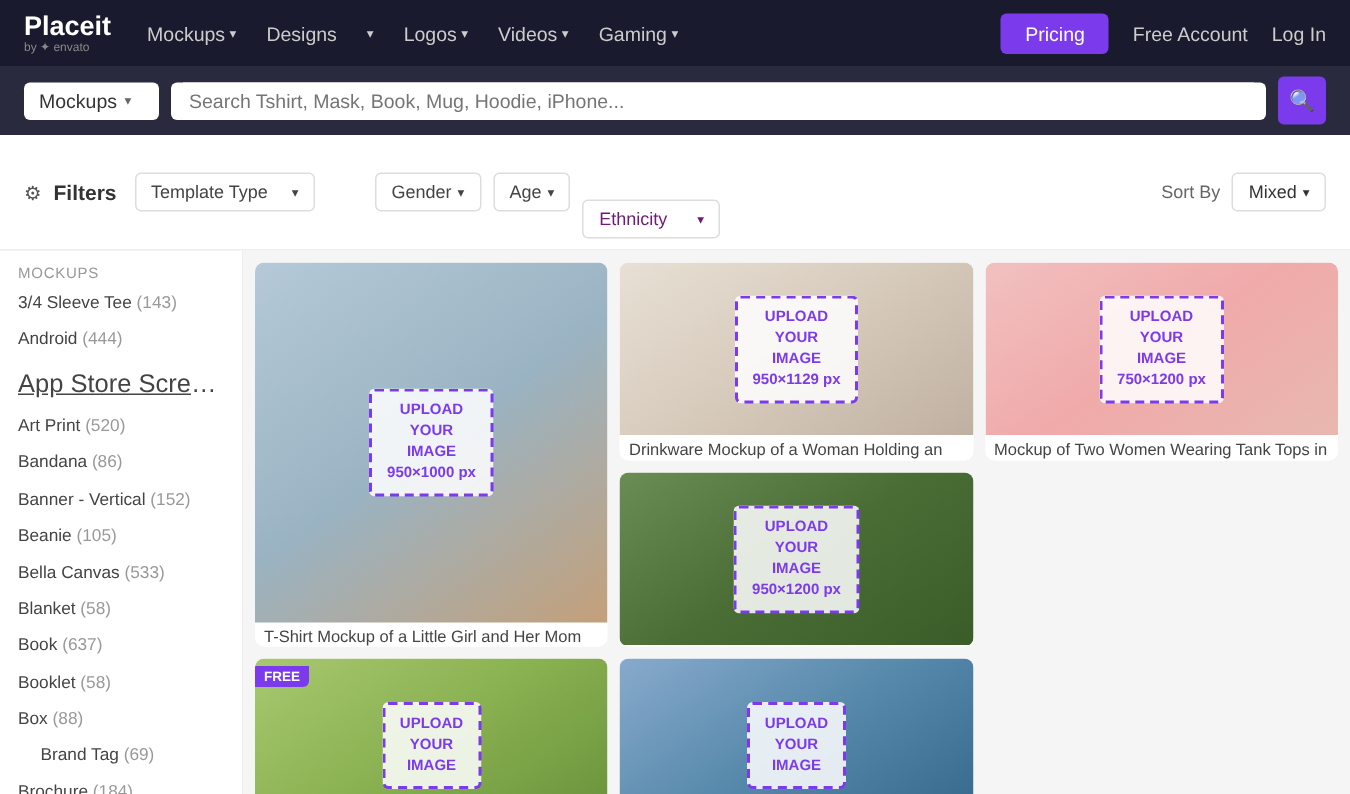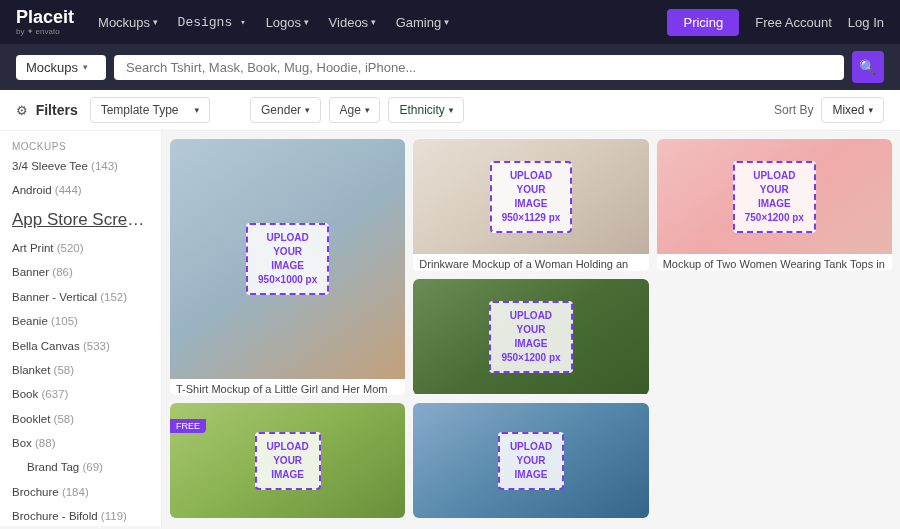--- a/index.html
+++ b/index.html
@@ -10,21 +10,21 @@
 
 <nav style="background:#1a1a2e;display:flex;align-items:center;padding:0 16px;height:44px;gap:4px;">
   <div style="display:flex;flex-direction:column;margin-right:12px;cursor:pointer;">
     <span style="color:white;font-size:18px;font-weight:bold;line-height:1.1;">Placeit</span>
     <span style="font-size:8px;color:#888;line-height:1;">by ✦ envato</span>
   </div>
   <div style="color:#ccc;font-size:13px;padding:0 8px;cursor:pointer;height:44px;display:flex;align-items:center;gap:3px;">
     <span>Mockups</span>
       <span style="font-size:9px;">▾</span>
   </div>
-  <div style="color:#ccc;font-size:13px;padding:0 8px;cursor:pointer;height:31px;display:flex;align-items:center;gap:8px;font-family:Liberation Mono, monospace;">
+  <div style="color:#ccc;font-size:13px;padding:0 8px;cursor:pointer;height:31px;display:flex;align-items:center;gap:20px;">
     <span>Designs</span>
       <span style="font-size:9px;">▾</span>
   </div>
   <div style="color:#ccc;font-size:13px;padding:0 8px;cursor:pointer;height:44px;display:flex;align-items:center;gap:3px;">
     <span>Logos</span>
       <span style="font-size:9px;">▾</span>
   </div>
   <div style="color:#ccc;font-size:13px;padding:0 8px;cursor:pointer;height:28px;display:flex;align-items:center;gap:3px;">
     <span>Videos</span>
       <span style="font-size:9px;">▾</span>
@@ -61,21 +61,21 @@
     <span style="font-size:9px;">▾</span>
   </div>
   <div style="background:white;border:1px solid #ddd;border-radius:4px;padding:5px 10px;font-size:12px;cursor:pointer;display:flex;align-items:center;gap:4px;color:#444;margin-left:32px;">
     <span>Gender</span>
     <span style="font-size:9px;">▾</span>
   </div>
   <div style="background:white;border:1px solid #ddd;border-radius:4px;padding:5px 10px;font-size:12px;cursor:pointer;display:flex;align-items:center;gap:4px;color:#444;">
     <span>Age</span>
     <span style="font-size:9px;">▾</span>
   </div>
-  <div style="background:white;border:1px solid #ddd;border-radius:4px;padding:5px 10px;font-size:12px;cursor:pointer;display:flex;align-items:center;gap:4px;color:#14532d;">
+  <div style="background:white;border:1px solid #ddd;border-radius:4px;padding:5px 10px;font-size:12px;cursor:pointer;display:flex;align-items:center;gap:20px;color:#701a75;margin-top:36px;">
     <span>Ethnicity</span>
     <span style="font-size:9px;">▾</span>
   </div>
 
   <div style="flex:1;"></div>
   <span style="font-size:12px;color:#666;">Sort By</span>
   <div style="background:white;border:1px solid #ddd;border-radius:4px;padding:5px 10px;font-size:12px;cursor:pointer;display:flex;align-items:center;gap:4px;">
     <span>Mixed</span>
     <span style="font-size:9px;">▾</span>
   </div>
@@ -83,21 +83,21 @@
 
 <div style="display:flex;height:395px;overflow:hidden;">
 
   <div style="width:162px;background:white;border-right:1px solid #eee;overflow-y:auto;padding:6px 0;flex-shrink:0;">
     <div style="font-size:10px;color:#999;padding:4px 12px 2px;text-transform:uppercase;letter-spacing:0.5px;">Mockups</div>
     <div id="sidebar-items-container">
         <div style="padding: 3px 12px; font-size: 11.5px; color: rgb(68, 68, 68); cursor: pointer; line-height: 1.6; white-space: nowrap; overflow: hidden; text-overflow: ellipsis;"><span>3/4 Sleeve Tee</span> <span style="color:#999;">(143)</span></div>
         <div style="padding: 3px 12px; font-size: 11.5px; color: rgb(68, 68, 68); cursor: pointer; line-height: 1.6; white-space: nowrap; overflow: hidden; text-overflow: ellipsis;"><span>Android</span> <span style="color:#999;">(444)</span></div>
         <div style="padding: 3px 12px; font-size: 17px; color: rgb(68, 68, 68); cursor: pointer; line-height: 1.6; white-space: nowrap; overflow: hidden; text-overflow: ellipsis; text-decoration: underline;"><span>App Store Screenshot</span> <span style="color:#999;">(101)</span></div>
         <div style="padding: 3px 12px; font-size: 11.5px; color: rgb(68, 68, 68); cursor: pointer; line-height: 1.6; white-space: nowrap; overflow: hidden; text-overflow: ellipsis;"><span>Art Print</span> <span style="color:#999;">(520)</span></div>
-        <div style="padding: 3px 12px; font-size: 11.5px; color: rgb(68, 68, 68); cursor: pointer; line-height: 1.6; white-space: nowrap; overflow: hidden; text-overflow: ellipsis;"><span>Banner</span> <span style="color:#999;">(86)</span></div>
+        <div style="padding: 3px 12px; font-size: 11.5px; color: rgb(68, 68, 68); cursor: pointer; line-height: 1.6; white-space: nowrap; overflow: hidden; text-overflow: ellipsis;"><span>Bandana</span> <span style="color:#999;">(86)</span></div>
         <div style="padding: 3px 12px; font-size: 11.5px; color: rgb(68, 68, 68); cursor: pointer; line-height: 1.6; white-space: nowrap; overflow: hidden; text-overflow: ellipsis;"><span>Banner - Vertical</span> <span style="color:#999;">(152)</span></div>
         <div style="padding: 3px 12px; font-size: 11.5px; color: rgb(68, 68, 68); cursor: pointer; line-height: 1.6; white-space: nowrap; overflow: hidden; text-overflow: ellipsis;"><span>Beanie</span> <span style="color:#999;">(105)</span></div>
         <div style="padding: 3px 12px; font-size: 11.5px; color: rgb(68, 68, 68); cursor: pointer; line-height: 1.6; white-space: nowrap; overflow: hidden; text-overflow: ellipsis;"><span>Bella Canvas</span> <span style="color:#999;">(533)</span></div>
         <div style="padding: 3px 12px; font-size: 11.5px; color: rgb(68, 68, 68); cursor: pointer; line-height: 1.6; white-space: nowrap; overflow: hidden; text-overflow: ellipsis;"><span>Blanket</span> <span style="color:#999;">(58)</span></div>
         <div style="padding: 3px 12px; font-size: 11.5px; color: rgb(68, 68, 68); cursor: pointer; line-height: 1.6; white-space: nowrap; overflow: hidden; text-overflow: ellipsis;"><span>Book</span> <span style="color:#999;">(637)</span></div>
         <div style="padding: 3px 12px; font-size: 11.5px; color: rgb(68, 68, 68); cursor: pointer; line-height: 1.6; white-space: nowrap; overflow: hidden; text-overflow: ellipsis;"><span>Booklet</span> <span style="color:#999;">(58)</span></div>
         <div style="padding: 3px 12px; font-size: 11.5px; color: rgb(68, 68, 68); cursor: pointer; line-height: 1.6; white-space: nowrap; overflow: hidden; text-overflow: ellipsis;"><span>Box</span> <span style="color:#999;">(88)</span></div>
         <div style="padding: 3px 27px; font-size: 11.5px; color: rgb(68, 68, 68); cursor: pointer; line-height: 1.6; white-space: nowrap; overflow: hidden; text-overflow: ellipsis;"><span>Brand Tag</span> <span style="color:#999;">(69)</span></div>
         <div style="padding: 3px 12px; font-size: 11.5px; color: rgb(68, 68, 68); cursor: pointer; line-height: 1.6; white-space: nowrap; overflow: hidden; text-overflow: ellipsis;"><span>Brochure</span> <span style="color:#999;">(184)</span></div>
         <div style="padding: 3px 12px; font-size: 11.5px; color: rgb(68, 68, 68); cursor: pointer; line-height: 1.6; white-space: nowrap; overflow: hidden; text-overflow: ellipsis;"><span>Brochure - Bifold</span> <span style="color:#999;">(119)</span></div>
@@ -136,21 +136,21 @@
       <div style="background: white; border-radius: 6px; overflow: hidden; cursor: pointer; position: relative; grid-area: 2 / 2;">
         <div style="width: 100%; background: linear-gradient(145deg, rgb(106, 140, 85) 0%, rgb(74, 108, 53) 50%, rgb(58, 92, 40) 100%); display: flex; align-items: center; justify-content: center; min-height: 115px; position: relative;">
           <div style="background: rgba(255, 255, 255, 0.85); border: 2px dashed rgb(124, 58, 237); border-radius: 4px; padding: 6px 10px; text-align: center; font-size: 10px; font-weight: bold; color: rgb(124, 58, 237); line-height: 1.4; white-space: pre;">UPLOAD
 YOUR
 IMAGE
 950×1200 px</div>
         </div>
       </div>
       <div style="background: white; border-radius: 6px; overflow: hidden; cursor: pointer; position: relative; grid-area: 3 / 1;">
         <div style="width: 100%; background: linear-gradient(145deg, rgb(168, 200, 112) 0%, rgb(136, 176, 80) 50%, rgb(104, 144, 58) 100%); display: flex; align-items: center; justify-content: center; min-height: 115px; position: relative;">
-          <div style="position: absolute; top: 16px; left: 0px; background: rgb(124, 58, 237); color: white; font-size: 9px; font-weight: normal; padding: 2px 6px; border-radius: 0px 0px 4px; z-index: 2;">FREE</div>
+          <div style="position: absolute; top: 5px; left: 0px; background: rgb(124, 58, 237); color: white; font-size: 9px; font-weight: bold; padding: 2px 6px; border-radius: 0px 0px 4px; z-index: 2;">FREE</div>
           <div style="background: rgba(255, 255, 255, 0.85); border: 2px dashed rgb(124, 58, 237); border-radius: 4px; padding: 6px 10px; text-align: center; font-size: 10px; font-weight: bold; color: rgb(124, 58, 237); line-height: 1.4; white-space: pre;">UPLOAD
 YOUR
 IMAGE</div>
         </div>
       </div>
       <div style="background: white; border-radius: 6px; overflow: hidden; cursor: pointer; position: relative; grid-area: 3 / 2;">
         <div style="width: 100%; background: linear-gradient(145deg, rgb(136, 170, 204) 0%, rgb(85, 136, 170) 50%, rgb(51, 102, 136) 100%); display: flex; align-items: center; justify-content: center; min-height: 115px; position: relative;">
           <div style="background: rgba(255, 255, 255, 0.85); border: 2px dashed rgb(124, 58, 237); border-radius: 4px; padding: 6px 10px; text-align: center; font-size: 10px; font-weight: bold; color: rgb(124, 58, 237); line-height: 1.4; white-space: pre;">UPLOAD
 YOUR
 IMAGE</div>

